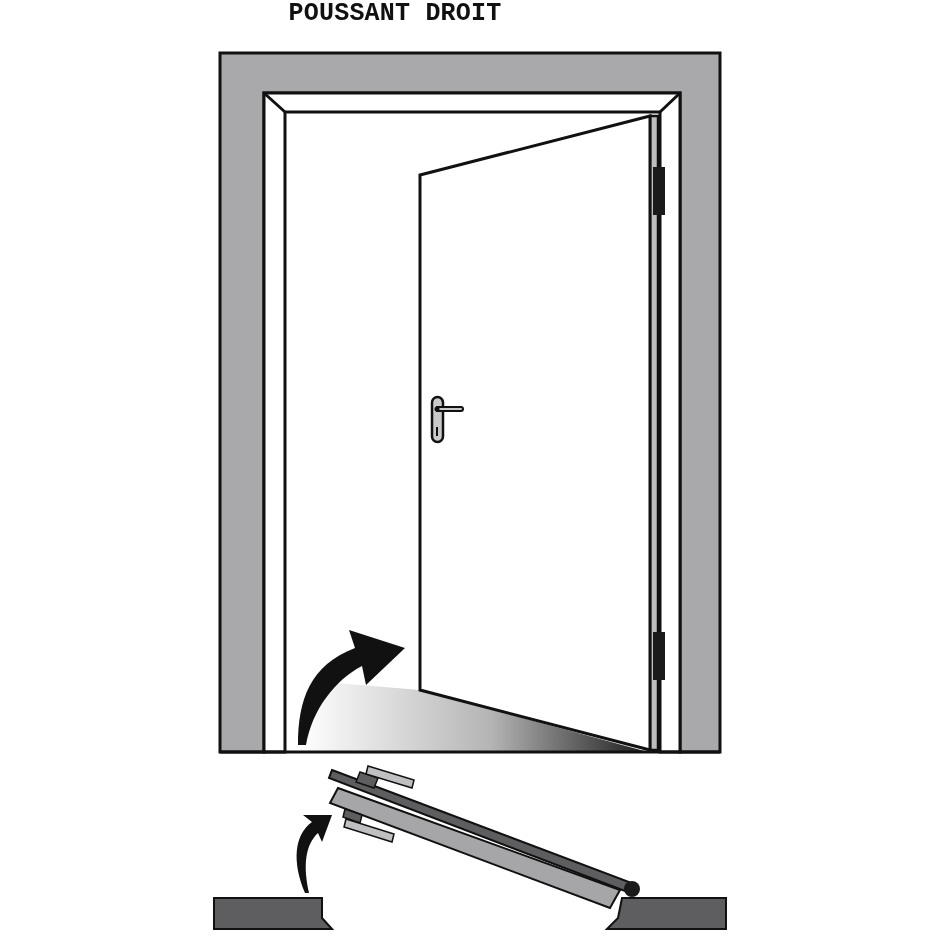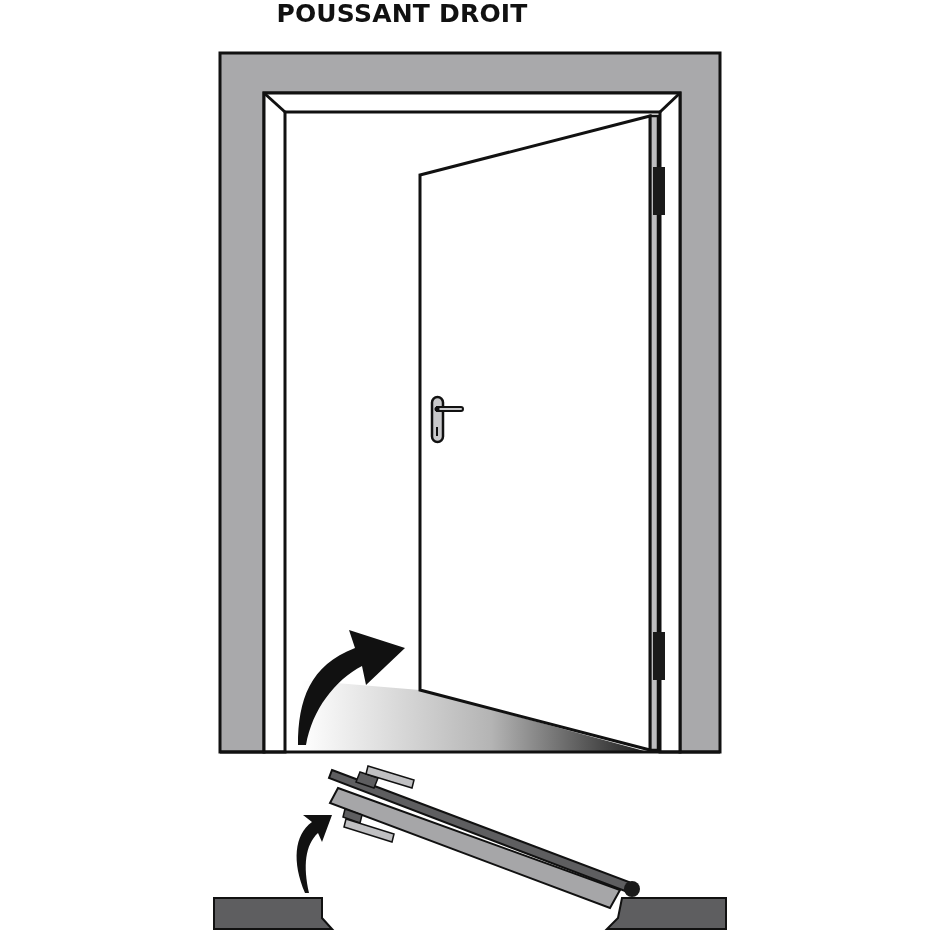--- a/index.html
+++ b/index.html
@@ -1,19 +1,19 @@
 <!DOCTYPE html>
 <html><head>
 <meta charset="utf-8">
 <style>
   html, body { margin:0; padding:0; background:#ffffff; }
   body { width:940px; height:940px; position:relative; overflow:hidden; font-family:"DejaVu Sans", "Liberation Sans", sans-serif; }
   .title {
-    position:absolute; left:8px; top:0; width:788px; text-align:center;
-    font-weight:bold; font-size:25px; line-height:28px; color:#111; letter-spacing:0.2px;
+    position:absolute; left:1px; top:0; width:788px; text-align:center;
+    font-weight:bold; font-size:25px; line-height:28px; color:#111; letter-spacing:0.2px;font-family:Liberation Mono, monospace;
   }
   svg.scene { position:absolute; left:0; top:0; }
 </style>
 </head>
 <body>
 
 <div class="title">POUSSANT DROIT</div>
 
 <svg class="scene" width="940" height="940" viewBox="0 0 940 940">
   <defs>

